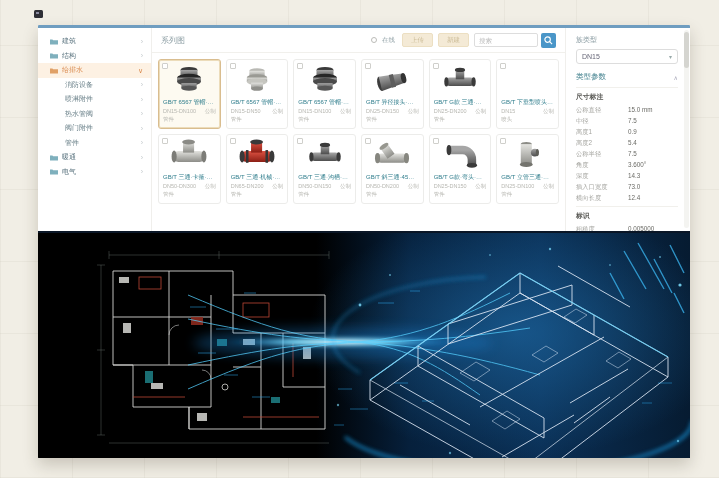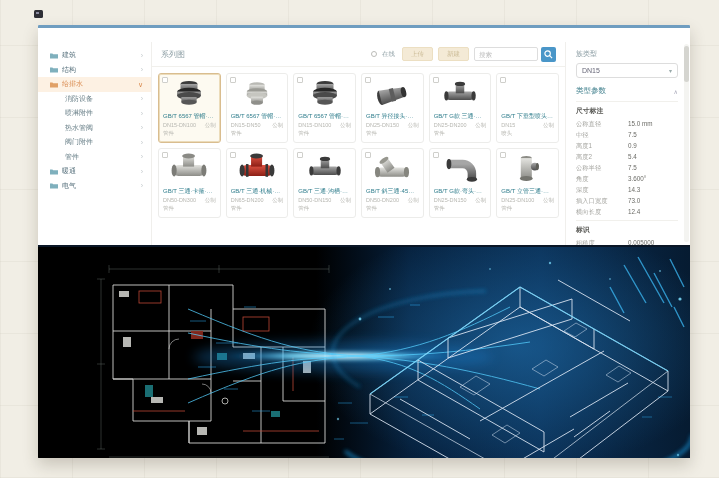--- a/index.html
+++ b/index.html
@@ -19,21 +19,21 @@
   .logo-mark { position:absolute; left:34px; top:10px; width:9px; height:8px; background:#2e2e35; border-radius:1.5px; }
   .logo-mark::after { content:""; position:absolute; left:2px; top:2px; width:3px; height:2px; background:#8a8aa0; }
 
   .window {
     position:absolute; left:38px; top:25px; width:652px; height:433px;
     box-shadow:0 7px 16px rgba(60,50,30,.22);
     border-radius:1px; overflow:hidden; background:#fff;
   }
   .topbar { height:3px; background:#6f9dc0; }
 
-  .ui { display:flex; height:203px; background:#fff; position:relative;margin-top:14px; }
+  .ui { display:flex; height:203px; background:#fff; position:relative; }
 
   
   .sidebar { width:114px; flex:none; border-right:1px solid #f0efec; padding-top:6px; overflow:hidden; }
   .nav-row { display:flex; align-items:center; height:14.5px; padding:0 8px 0 12px; font-size:7px; color:#56707c; cursor:default; }
   .nav-row .chev { margin-left:auto; color:#c2c8cb; font-size:7px; line-height:1; }
   .nav-row.child { padding-left:27px; color:#6a8089; }
   .nav-row.selected { background:#fdf1e3; color:#d98a4f; }
   .nav-row.selected .chev { color:#d98a4f; }
   .fold-ic { width:8px; height:7px; margin-right:4px; flex:none; }
 

